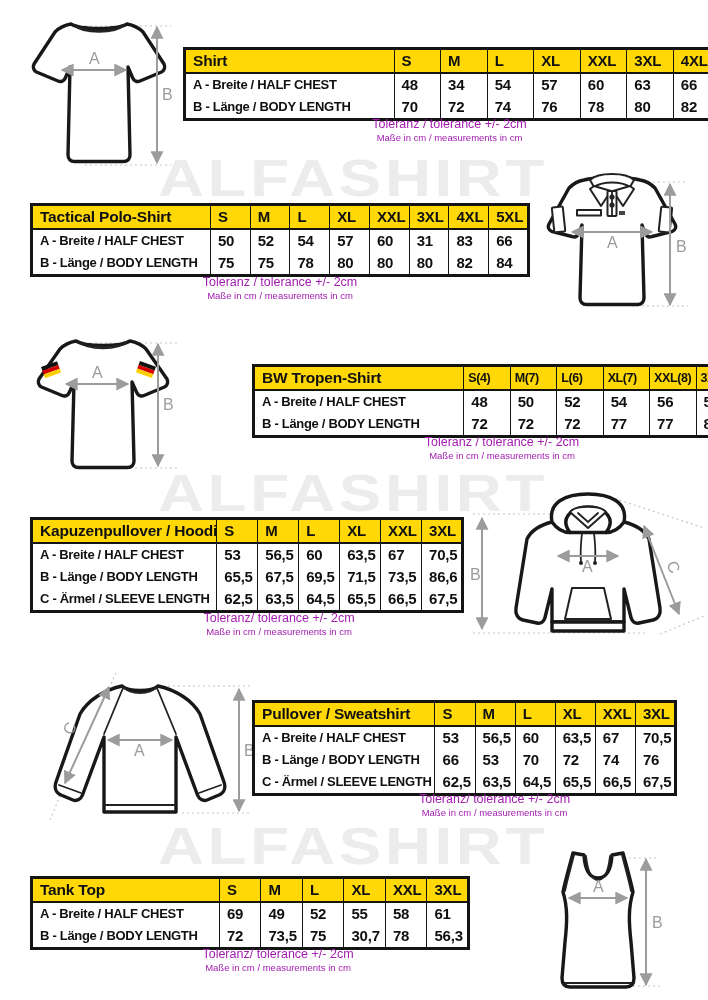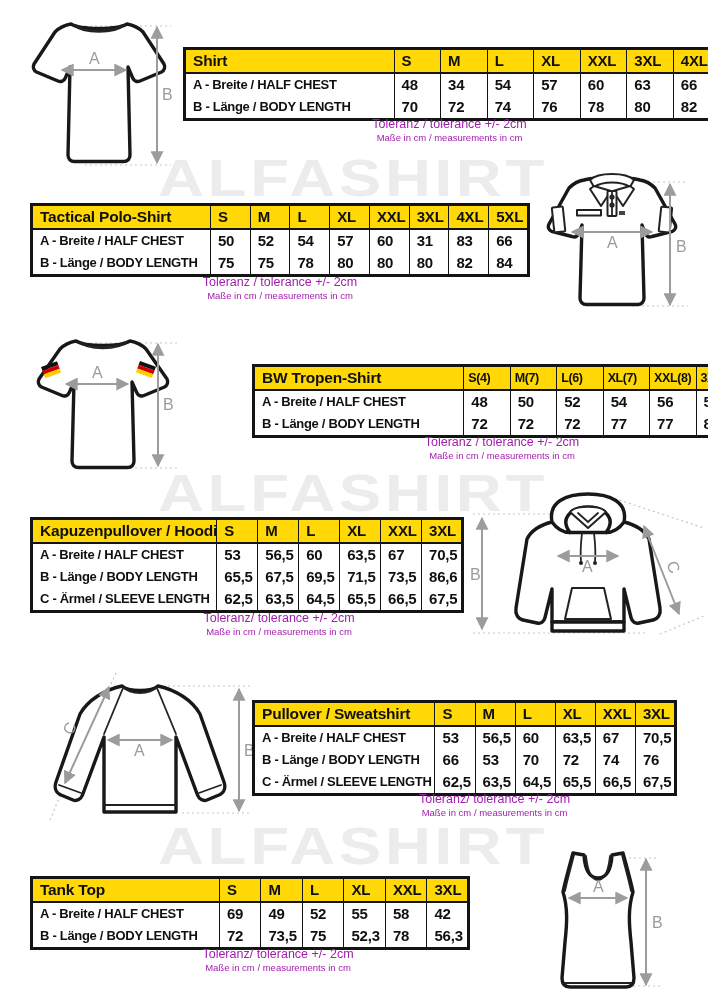--- a/index.html
+++ b/index.html
@@ -498,28 +498,28 @@
           </tr>
         </thead>
         <tbody>
           <tr>
             <td class="label">A -  Breite / HALF CHEST</td>
             <td class="val">69</td>
             <td class="val">49</td>
             <td class="val">52</td>
             <td class="val">55</td>
             <td class="val">58</td>
-            <td class="val">42</td>
+            <td class="val">61</td>
           </tr>
           <tr>
             <td class="label">B -  Länge / BODY LENGTH</td>
             <td class="val">72</td>
             <td class="val">73,5</td>
             <td class="val">75</td>
-            <td class="val">52,3</td>
+            <td class="val">30,7</td>
             <td class="val">78</td>
             <td class="val">56,3</td>
           </tr>
         </tbody>
       </table>
     </div>
   <div class="abs fg note" id="n5">
     <div class="l1">Toleranz/ tolerance +/- 2cm</div>
     <div class="l2">Maße in cm / measurements in cm</div>
   </div>

